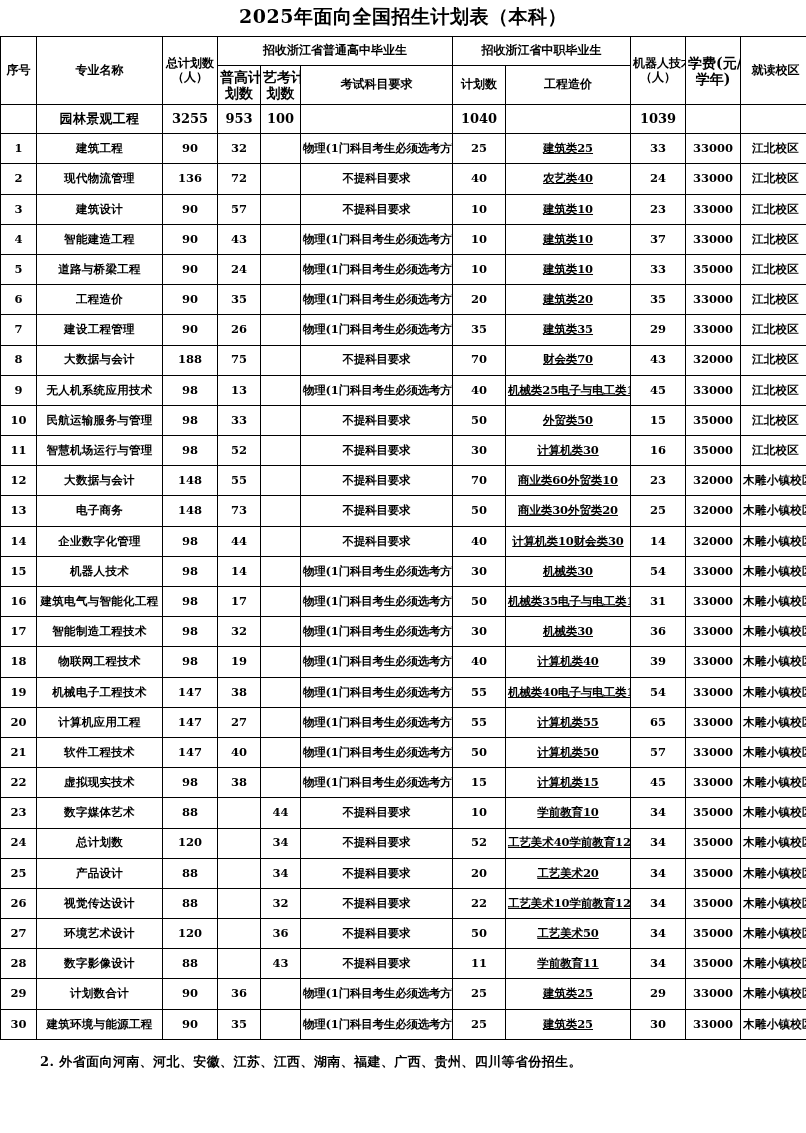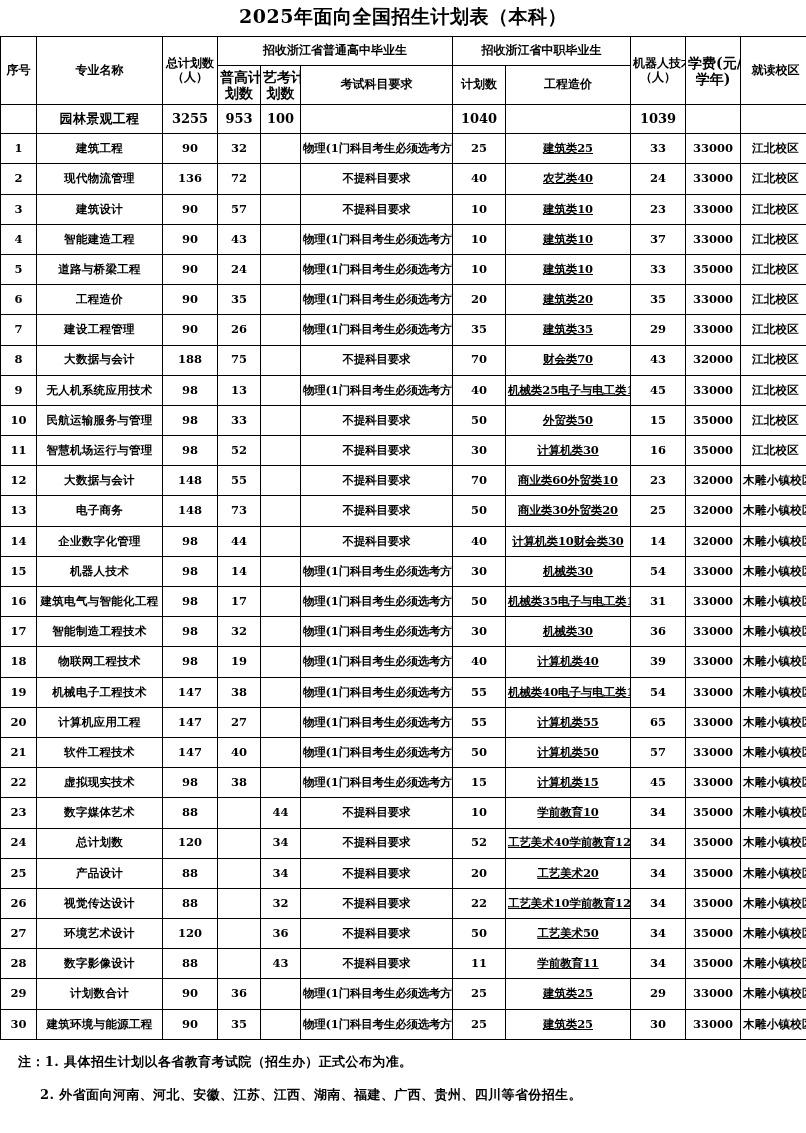--- a/index.html
+++ b/index.html
@@ -550,17 +550,16 @@
           <td class="num">25</td>
           <td class="zztype">建筑类25</td>
           <td class="num">30</td>
           <td class="fee">33000</td>
           <td class="campus thick-right">木雕小镇校区</td>
         </tr>
       </tbody>
   </table>
 
   <div class="notes">
-    <div class="note-line">注：1. 具体招生计划以各省教育考试院（招生办）正式公布为准。</div>
     <div class="note-line indent">2. 外省面向河南、河北、安徽、江苏、江西、湖南、福建、广西、贵州、四川等省份招生。</div>
   </div>
 
 </div>
 
 </body></html>

